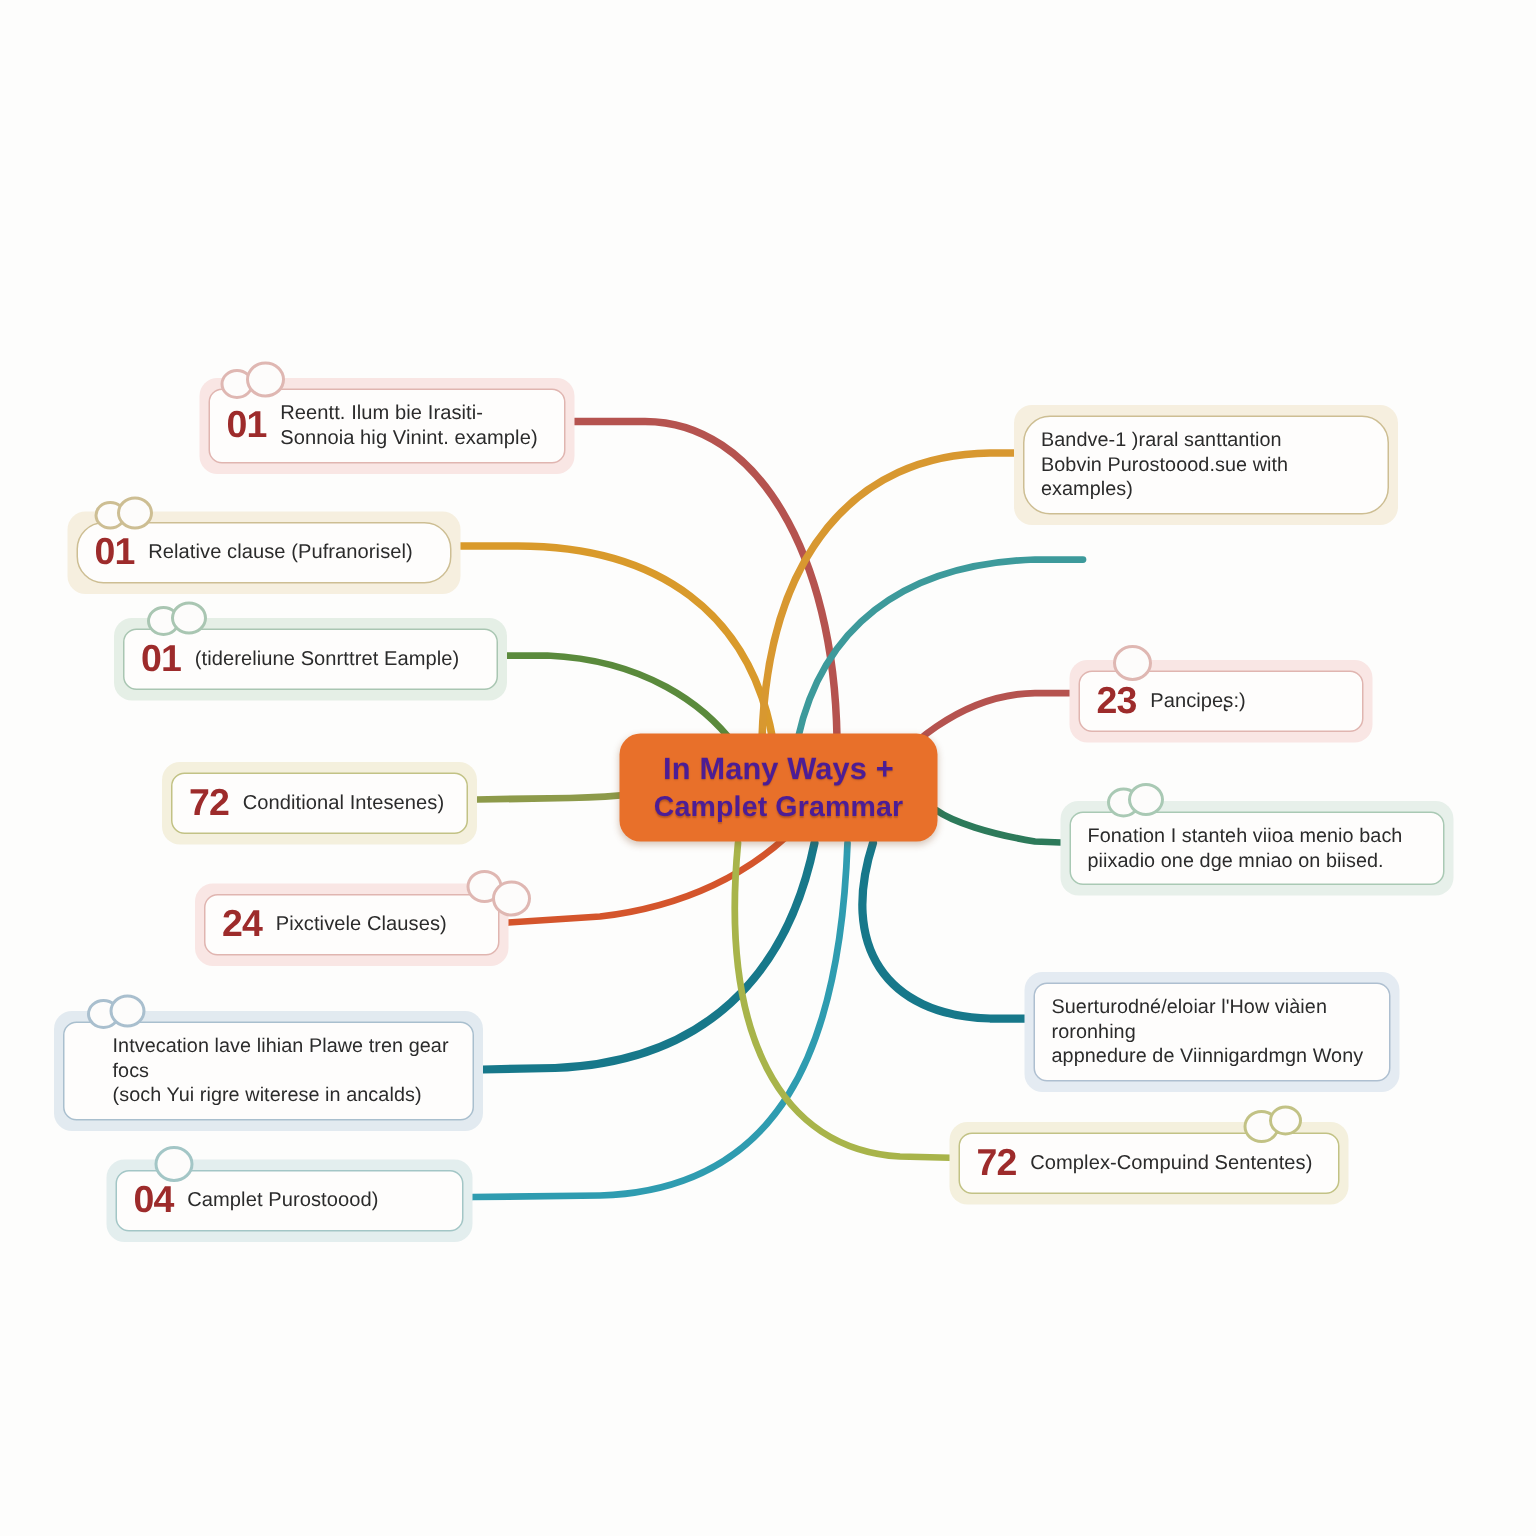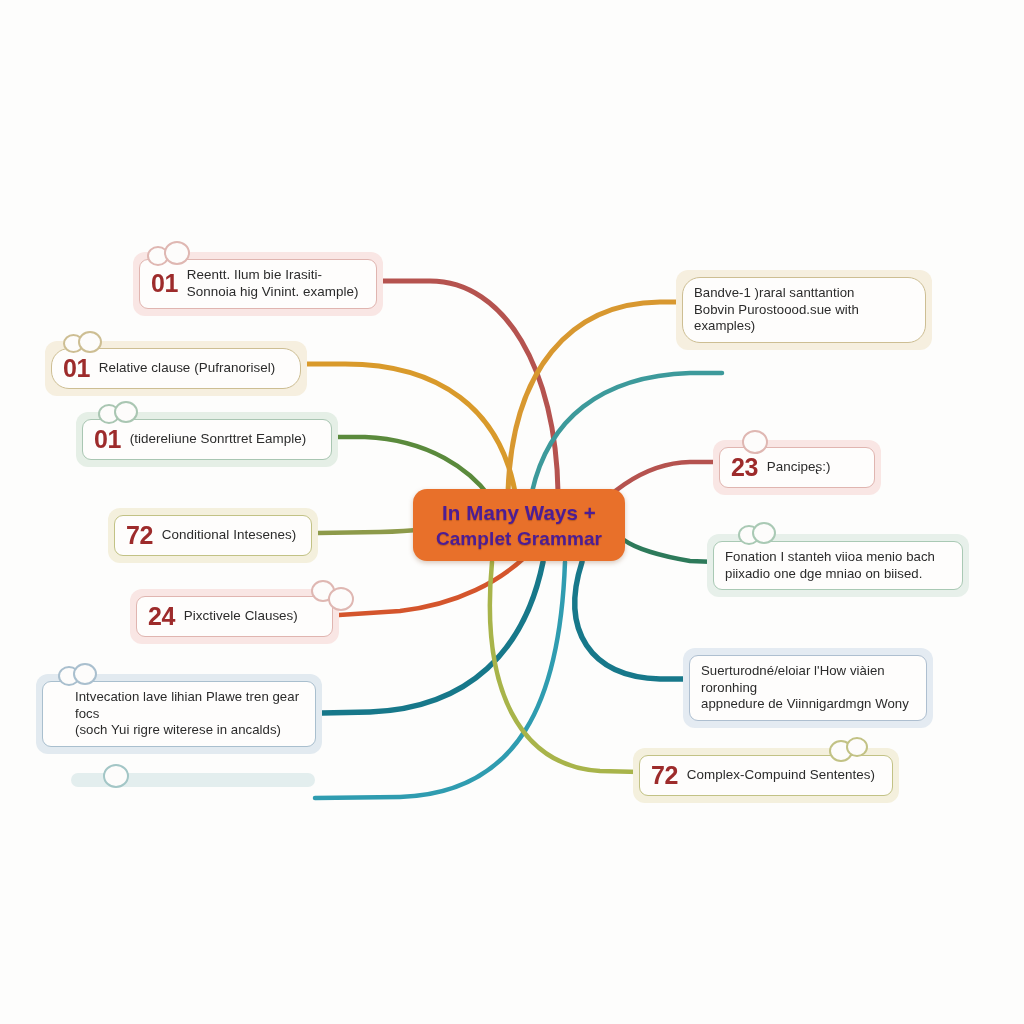--- a/index.html
+++ b/index.html
@@ -196,33 +196,37 @@
     <div class="plate">
       <span class="label">
         <span>Intvecation lave lihian Plawe tren gear focs</span><br>
         <span>(soch Yui rigre witerese in ancalds)</span>
       </span>
     </div>
   </div>
 
   <div class="node v-teal" style="left:71px; top:773px; width:244px;">
     <div class="blob" style="left:32px; top:-9px; width:22px; height:20px; border:2px solid #a3c6c6;"></div>
+    <div class="plate">
+      <span class="num">04</span>
+      <span class="label">Camplet Purostoood)</span>
+    </div>
   </div>
 
   <div class="node v-cream two-line" style="left:676px; top:270px; width:256px;">
     <div class="plate">
       <span class="label">
         <span>Bandve-1 )raral santtantion</span><br>
         <span>Bobvin Purostoood.sue with examples)</span>
       </span>
     </div>
   </div>
 
 
-  <div class="node v-pink" style="left:713px; top:440px; width:168px;">
+  <div class="node v-pink" style="left:713px; top:440px; width:202px;">
     <div class="blob" style="left:29px; top:-10px; width:22px; height:20px; border:2px solid #dfb7b2;"></div>
     <div class="plate">
       <span class="num">23</span>
       <span class="label">Pancipeʂ:)</span>
     </div>
   </div>
 
   <div class="node v-mint two-line" style="left:707px; top:534px; width:262px;">
     <div class="blob" style="left:31px; top:-9px; width:18px; height:16px; border:2px solid #a9c9b4;"></div>
     <div class="blob" style="left:45px; top:-12px; width:20px; height:18px; border:2px solid #a9c9b4;"></div>

